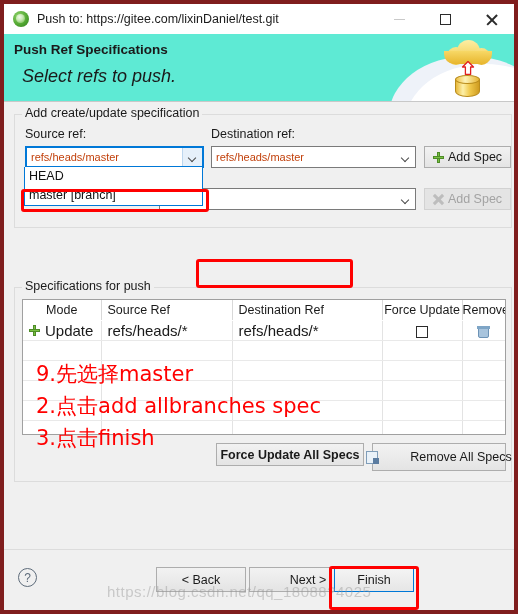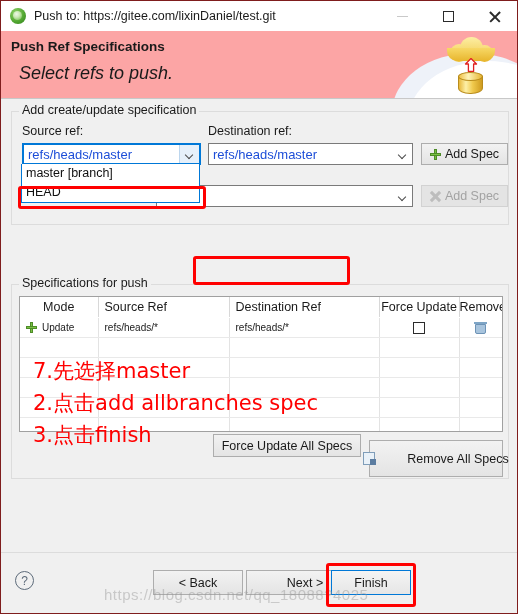--- a/index.html
+++ b/index.html
@@ -10,21 +10,21 @@
   body {
     font-family: "Liberation Sans", "DejaVu Sans", sans-serif;
     -webkit-font-smoothing: antialiased;
   }
   #app {
     position: relative;
     width: 518px;
     height: 614px;
     overflow: hidden;
     background: #f0f0f0;
-    border: 1px solid #7f1d1d;
+    border: 4px solid #7f1d1d;
     box-sizing: border-box;
   }
 
   
   .titlebar {
     position: absolute;
     top: 0; left: 0; right: 0;
     height: 30px;
     background: #ffffff;
     display: flex;
@@ -92,21 +92,21 @@
     background: #2b2b2b;
   }
   .wb-close::before { transform: rotate(45deg); }
   .wb-close::after  { transform: rotate(-45deg); }
 
   
   .header {
     position: absolute;
     top: 30px; left: 0; right: 0;
     height: 68px;
-    background: #fca5a5;
+    background: #5eead4;
     border-bottom: 1px solid #c8c8c8;
     box-sizing: border-box;
     overflow: hidden;
   }
   .header-title {
     position: absolute;
     left: 10px; top: 8px;
     font-size: 13.5px;
     font-weight: bold;
     color: #1a1a1a;
@@ -240,22 +240,22 @@
     box-sizing: border-box;
     display: flex;
     align-items: center;
   }
   .combo.focused {
     border: 2px solid #0078d7;
   }
   .combo .combo-text {
     flex: 1 1 auto;
     padding-left: 4px;
-    font-size: 13px;
-    color: #1d4ed8;
+    font-size: 11px;
+    color: #c2410c;
     white-space: nowrap;
     overflow: hidden;
   }
   .combo .combo-arrow {
     width: 19px;
     height: 100%;
     display: flex;
     align-items: center;
     justify-content: center;
     flex: 0 0 auto;
@@ -387,21 +387,21 @@
     background: #ffffff;
     text-align: center;
     padding: 0;
   }
   .tbl th.left-pad { text-align: left; padding-left: 6px; }
   .tbl td {
     height: 19px;
     border-right: 1px solid #e3e3e3;
     border-bottom: 1px solid #e9e9e9;
     padding: 0 0 0 6px;
-    font-size: 10px;
+    font-size: 15px;
     color: #1a1a1a;
     vertical-align: middle;
     background: #ffffff;
   }
   .tbl td.ctr { text-align: center; padding-left: 0; }
   .mode-cell { display: flex; align-items: center; }
   .mode-cell .plus-ico { margin-right: 5px; flex: 0 0 auto; }
   .chk {
     width: 12px; height: 12px;
     border: 1.4px solid #2b2b2b;
@@ -590,22 +590,22 @@
       </div>
       <div class="btn disabled" style="left:409px; top:73px; width:87px; height:22px;">
         <span class="b-ico">
             <span class="x-ico"></span>
           </span>
         <span>Add Spec</span>
       </div>
     </div>
 
     <div class="dropdown" style="left:20px; top:65px; width:179px;">
+      <div class="dd-item">HEAD</div>
       <div class="dd-item">master [branch]</div>
-      <div class="dd-item">HEAD</div>
     </div>
 
 
     <div class="group" style="left:10px; top:185px; width:498px; height:195px;">
       <div class="group-title">Specifications for push</div>
 
       <div class="table-wrap" style="left:7px; top:11px; width:484px; height:136px;">
         <table class="tbl">
           <colgroup>
             <col style="width:78px">
@@ -668,32 +668,32 @@
                 <td>&nbsp;</td>
                 <td></td>
                 <td></td>
                 <td></td>
                 <td></td>
               </tr>
           </tbody>
         </table>
       </div>
 
-      <div class="btn" style="left:201px; top:149px; width:148px; height:23px;">
+      <div class="btn" style="left:201px; top:155px; width:148px; height:23px;font-weight:bold;">
         <span>Force Update All Specs</span>
       </div>
-      <div class="btn" style="left:357px; top:155px; width:134px; height:37px;gap:28px;">
+      <div class="btn" style="left:357px; top:155px; width:134px; height:28px;gap:28px;">
         <span class="b-ico">
             <span class="doc-ico"></span>
           </span>
         <span>Remove All Specs</span>
       </div>
     </div>
 
-    <div class="annot" style="left:32px; top:262px;">7.先选择master</div>
+    <div class="annot" style="left:32px; top:262px;">9.先选择master</div>
     <div class="annot" style="left:32px; top:294px;">2.点击add allbranches spec</div>
     <div class="annot" style="left:32px; top:326px;">3.点击finish</div>
 
   </div>
 
   <div class="redbox" style="left:17px; top:185px; width:188px; height:23px;"></div>
   <div class="redbox" style="left:192px; top:255px; width:157px; height:29px;"></div>
   <div class="redbox" style="left:325px; top:562px; width:90px; height:44px;"></div>
 
   <div class="footer">

